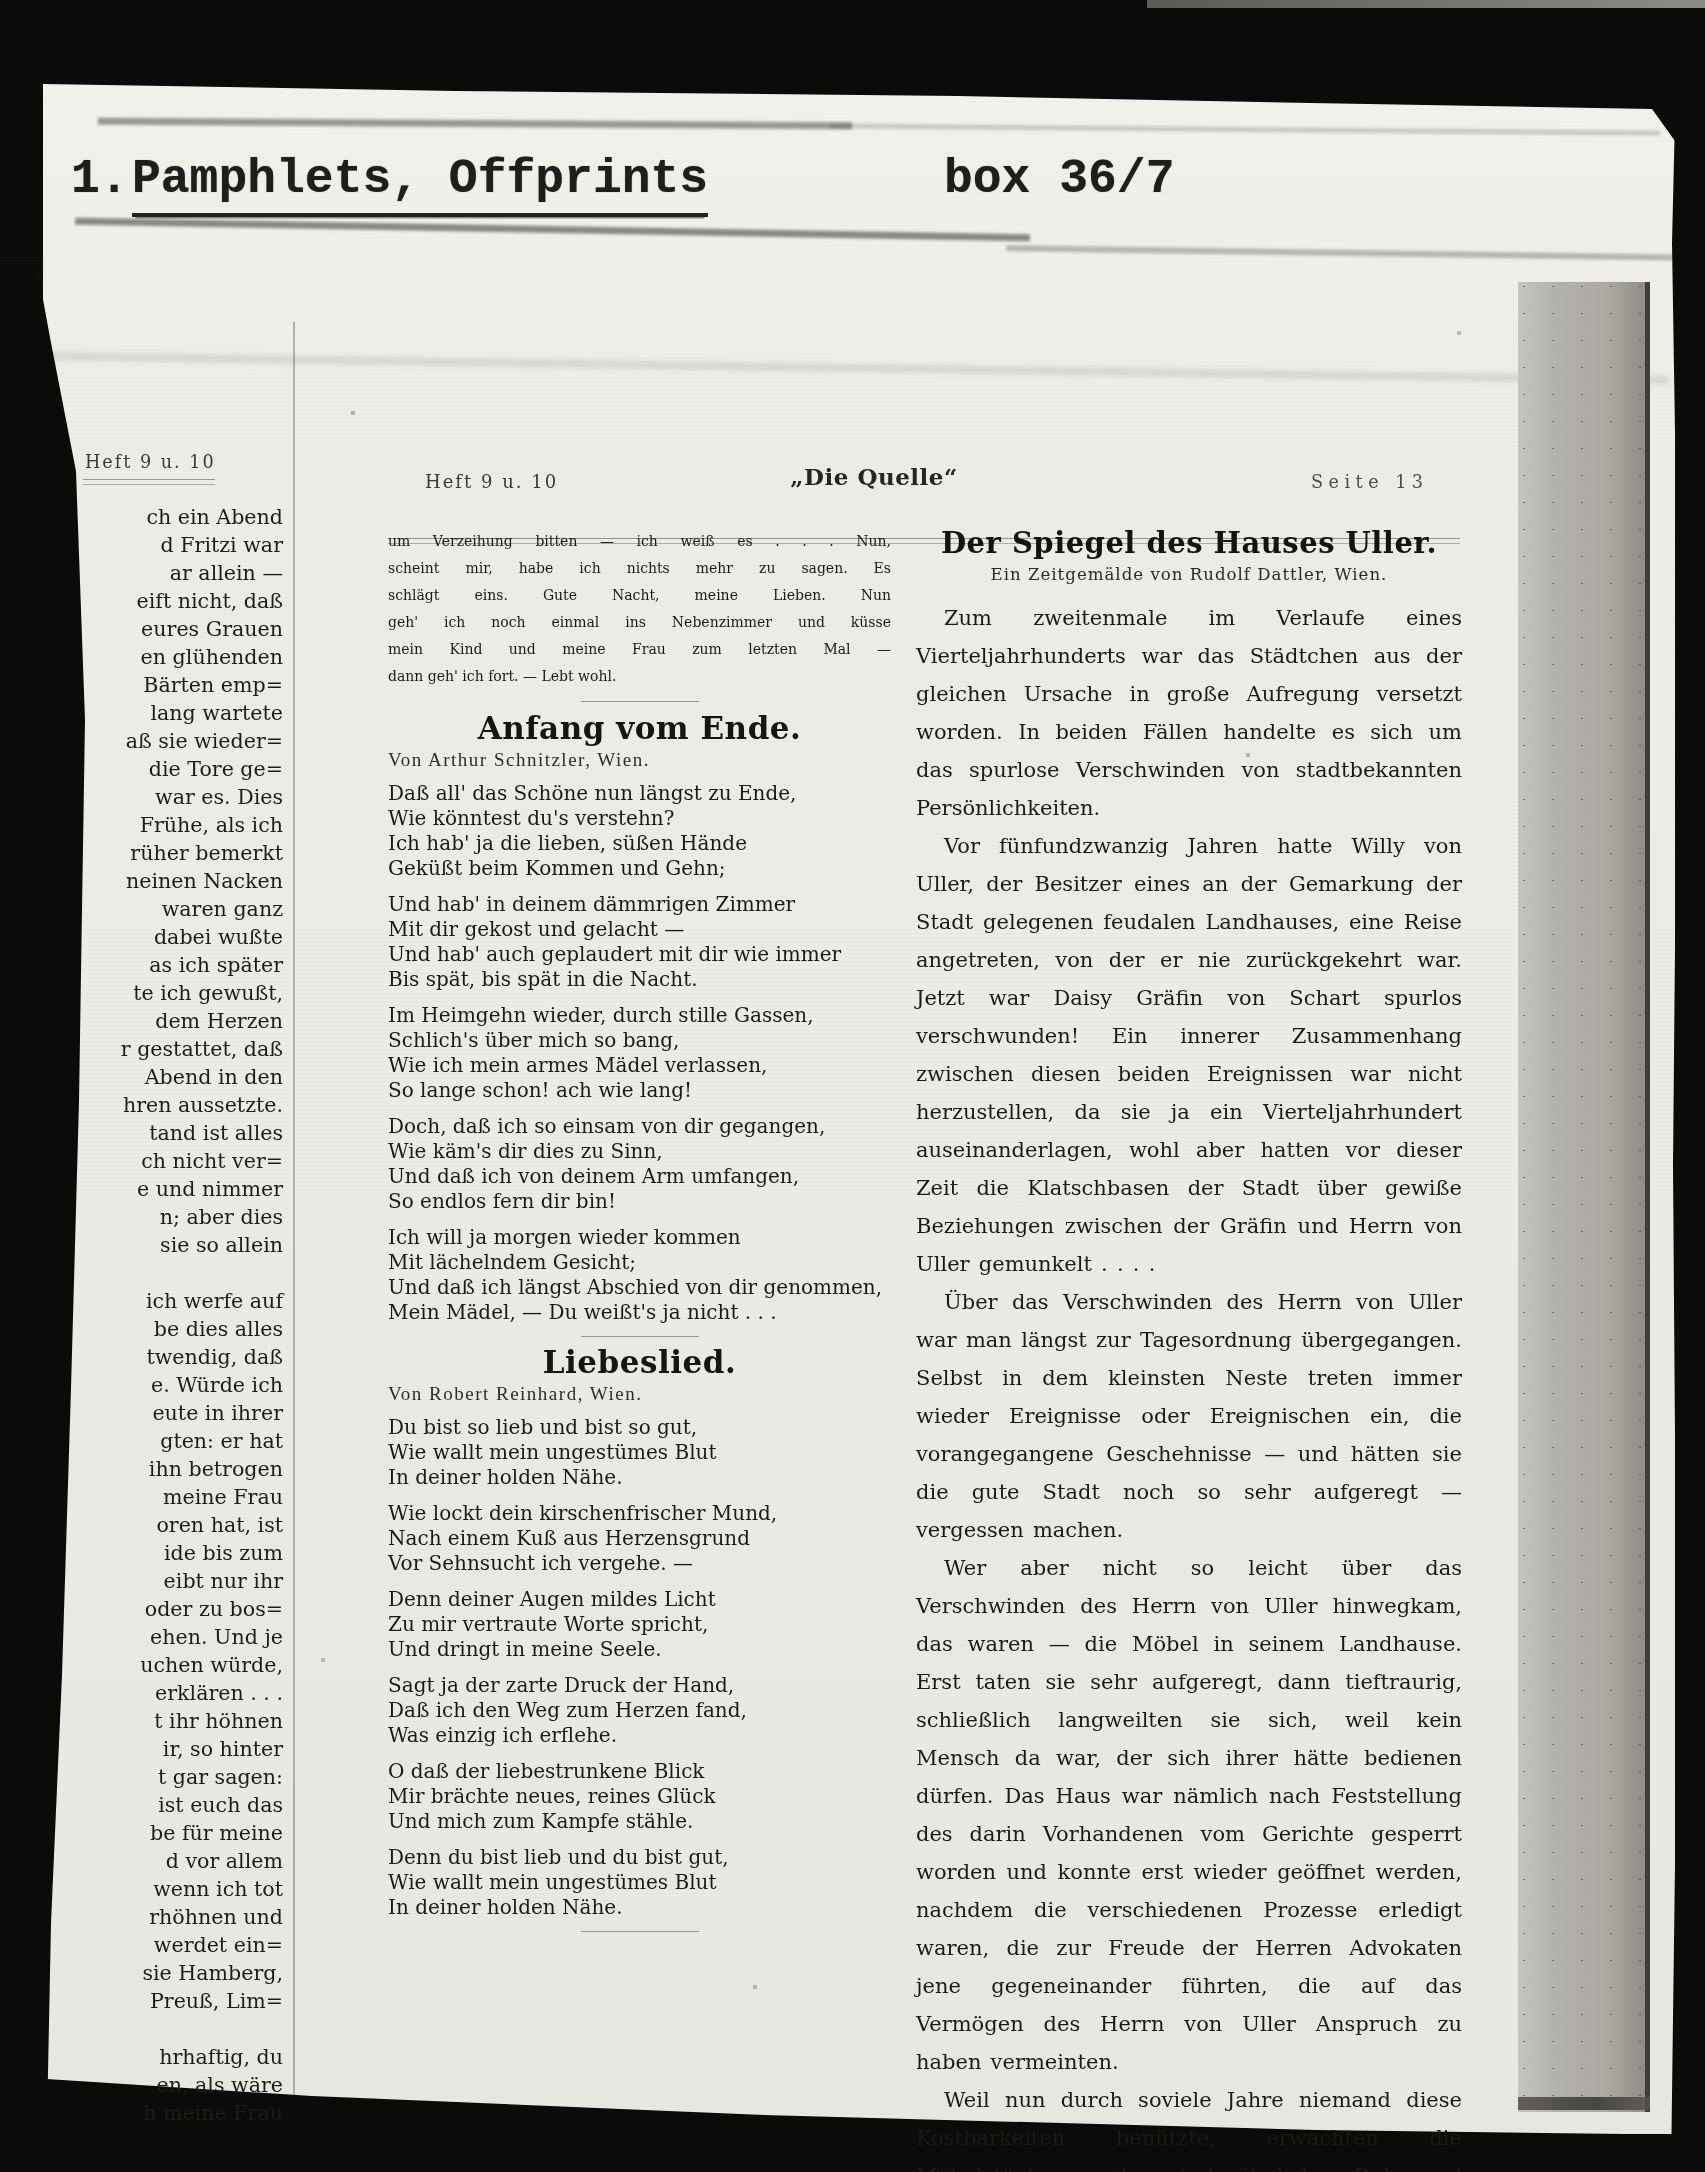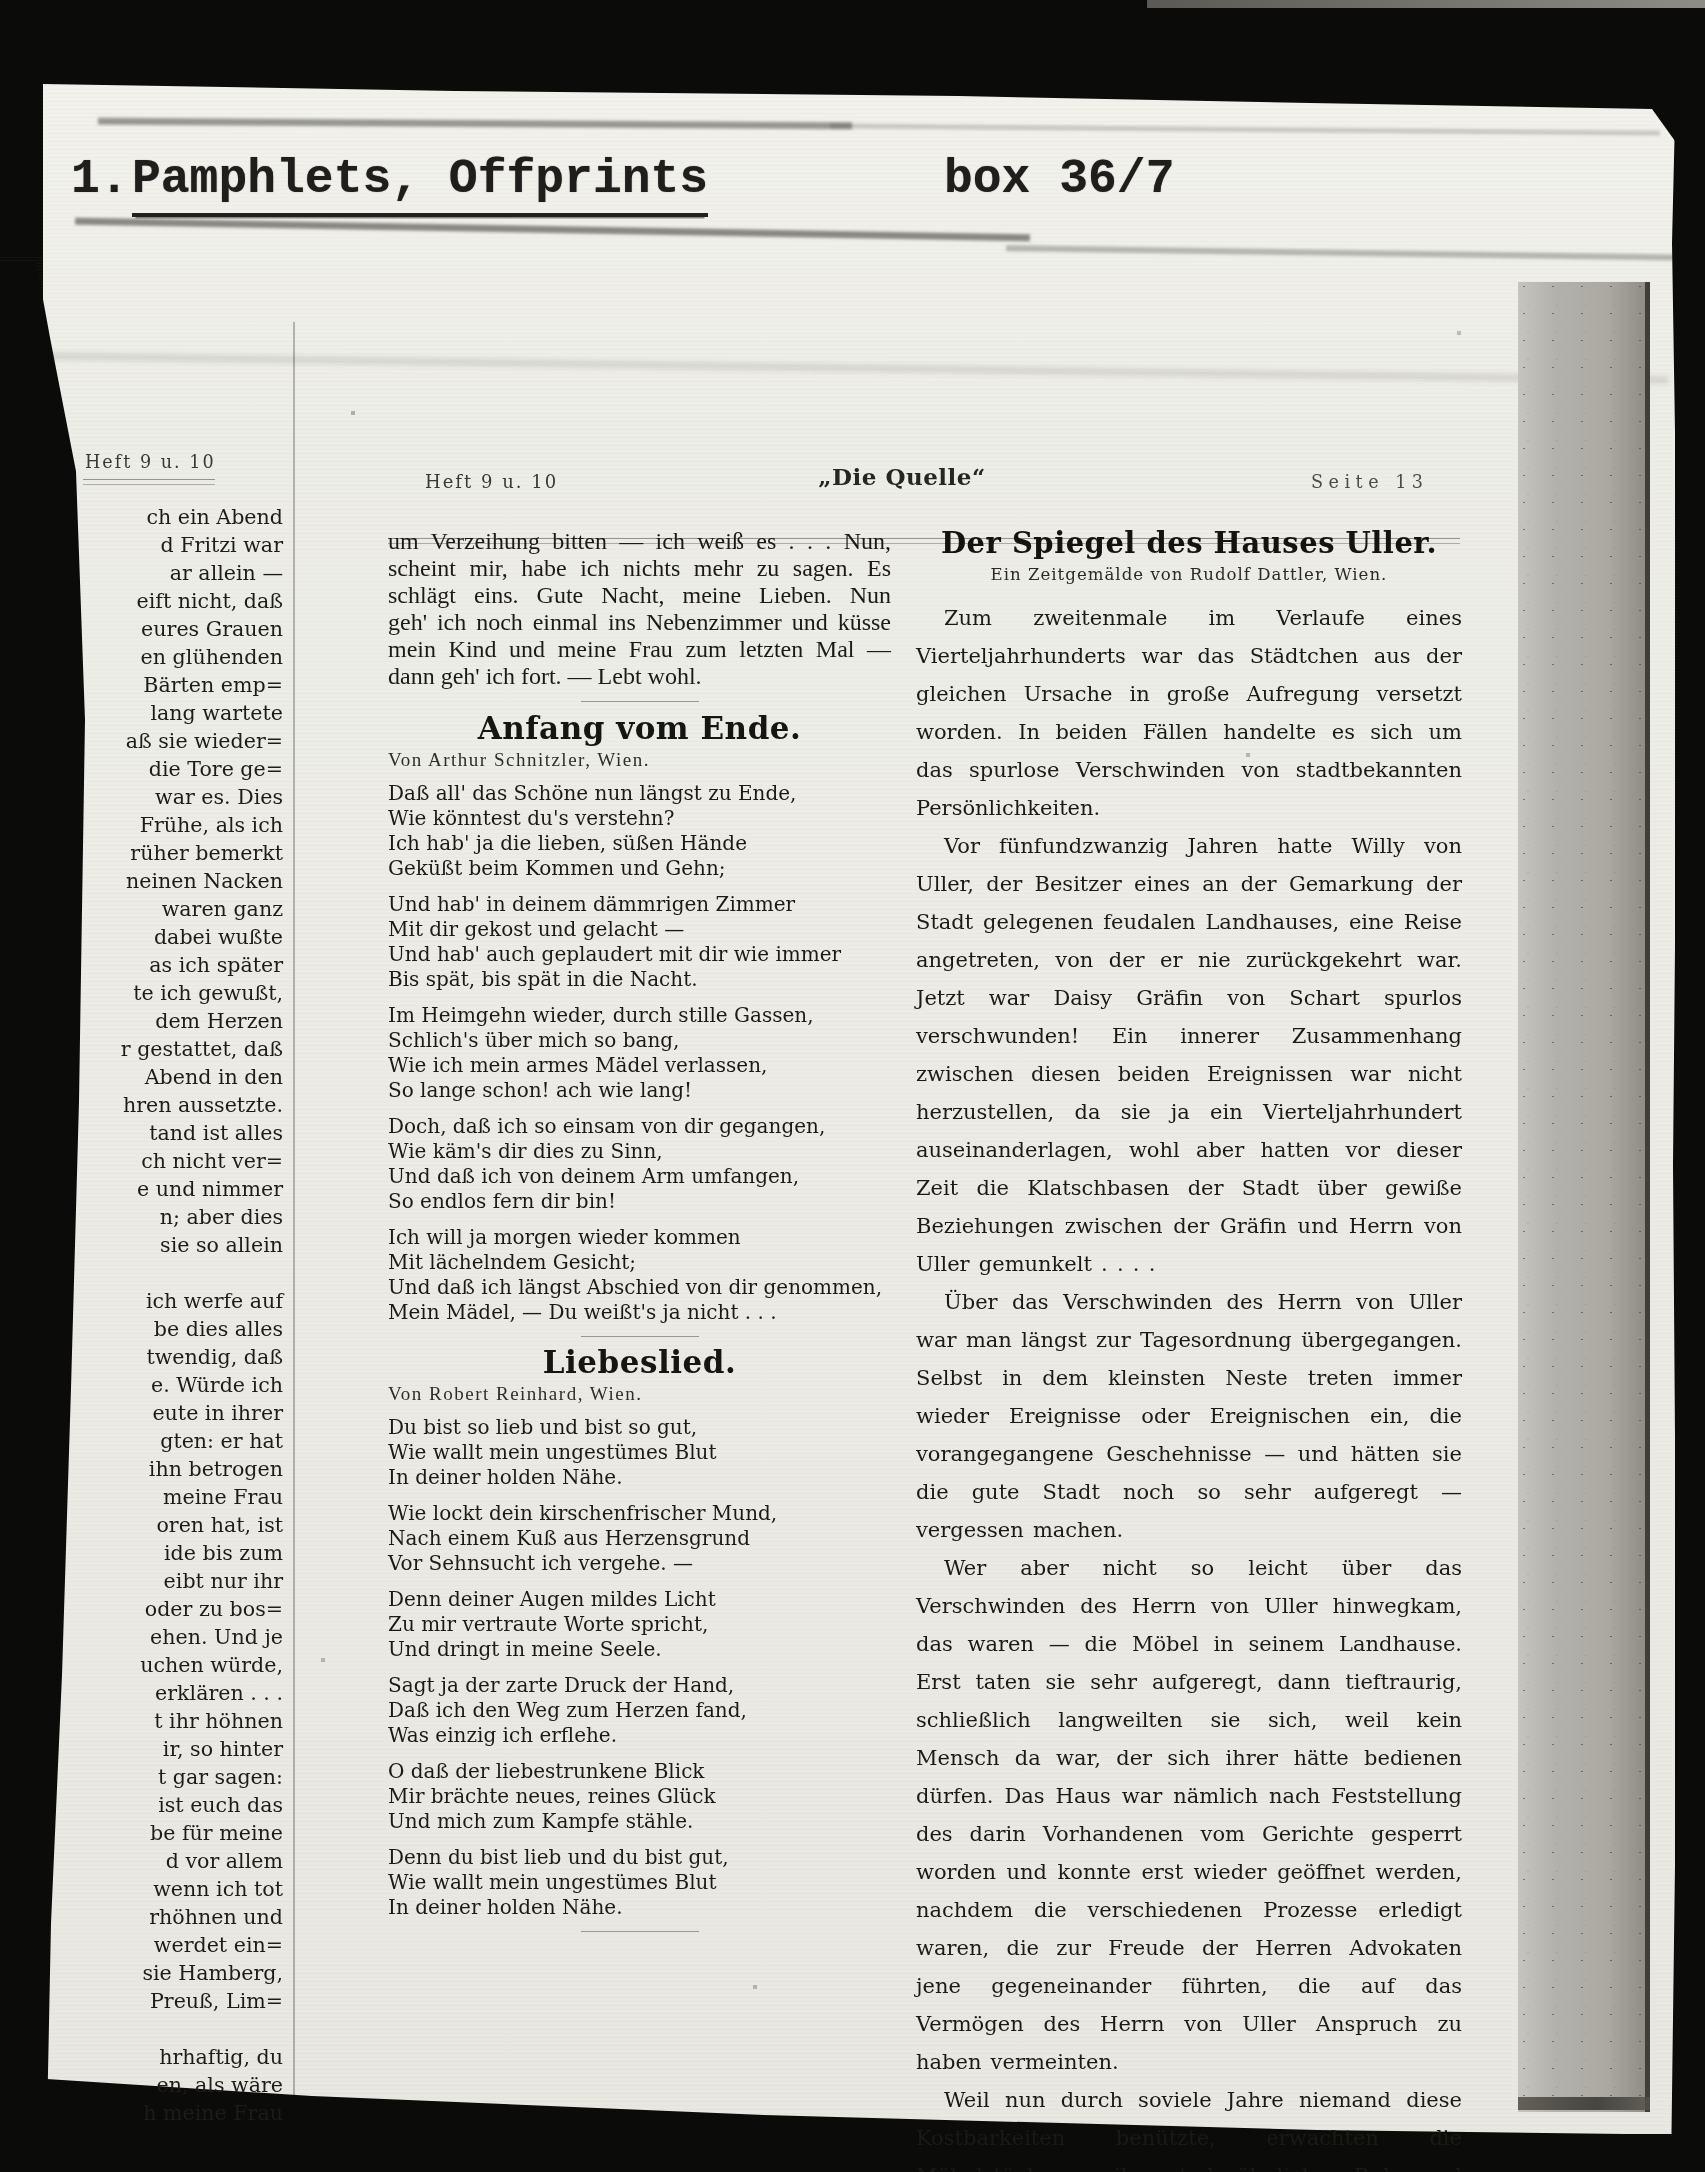--- a/index.html
+++ b/index.html
@@ -67,30 +67,30 @@
   .typed{font-family:"Liberation Mono","DejaVu Sans Mono",monospace;color:#1f1e1c;
     text-shadow:0 0 1px rgba(20,20,18,0.55);font-size:48px;font-weight:700;white-space:nowrap;}
   .t-number{left:71px;top:152px;}
   .t-title{left:132px;top:152px;border-bottom:4px solid #23221f;padding-bottom:7px;box-shadow:0 5px 0 -3.5px rgba(35,34,31,.5);}
   .t-box{left:944px;top:152px;}
   
   .hdr{color:#3a3935;white-space:nowrap;}
   .hdr-under{left:85px;top:452px;font-size:17.6px;letter-spacing:2px;}
   .rule-under{left:83px;top:479px;width:132px;}
   .hdr-issue{left:425px;top:471px;font-size:18px;letter-spacing:2px;}
-  .hdr-journal{left:756px;top:463px;width:292px;text-align:center;font-size:23px;font-weight:bold;color:#262522;letter-spacing:0.5px;}
+  .hdr-journal{left:728px;top:463px;width:292px;text-align:center;font-size:23px;font-weight:bold;color:#262522;letter-spacing:0.5px;}
   .hdr-page{left:1311px;top:472px;font-size:17.6px;letter-spacing:5.5px;color:#4c4b47;}
   .double-rule{height:4px;border-top:1px solid #77756f;border-bottom:0.5px solid #99978f;opacity:.75;}
   .rule-main{left:388px;top:538px;width:1072px;}
   
   .col-left{left:82px;top:503px;width:201px;color:#1d1c19;}
   .col-left .frag{font-size:20.6px;line-height:28px;height:28px;text-align:right;white-space:nowrap;overflow:visible;}
   .col-left .gap{height:28px;}
   .col-mid{left:388px;top:528px;width:503px;color:#1b1a17;}
-  .col-mid .iline{font-size:24px;line-height:27px;text-align:justify;text-align-last:justify;font-family:Liberation Serif, serif;}
+  .col-mid .iline{font-size:14px;line-height:27px;text-align:justify;text-align-last:justify;}
   .col-mid .iline:last-child{text-align-last:left;}
   .rule-small{width:118px;margin:11px auto 7.5px auto;border-top:1.5px solid #55534e;opacity:.55;height:0;}
   .poem-title{font-size:31px;font-weight:bold;text-align:center;color:#161512;margin:3px 0 1px 0;letter-spacing:0.5px;}
   .poem-byline{font-size:19px;text-align:left;color:#2e2d2a;letter-spacing:1.5px;margin:3px 0 10px 0;font-family:Liberation Serif, serif;}
   .stanza{margin:0 0 11px 0;}
   .pline{font-size:20px;line-height:25px;}
   .col-right{left:916px;top:526px;width:546px;color:#1b1a17;}
   .story-title{font-size:29px;font-weight:bold;text-align:center;color:#141310;letter-spacing:0.5px;margin-bottom:5px;}
   .story-subtitle{font-size:16.6px;text-align:center;color:#2b2a27;letter-spacing:1px;margin-bottom:15px;}
   .para{font-size:21px;line-height:38px;text-align:justify;text-indent:28px;word-spacing:2.5px;margin:0;}

